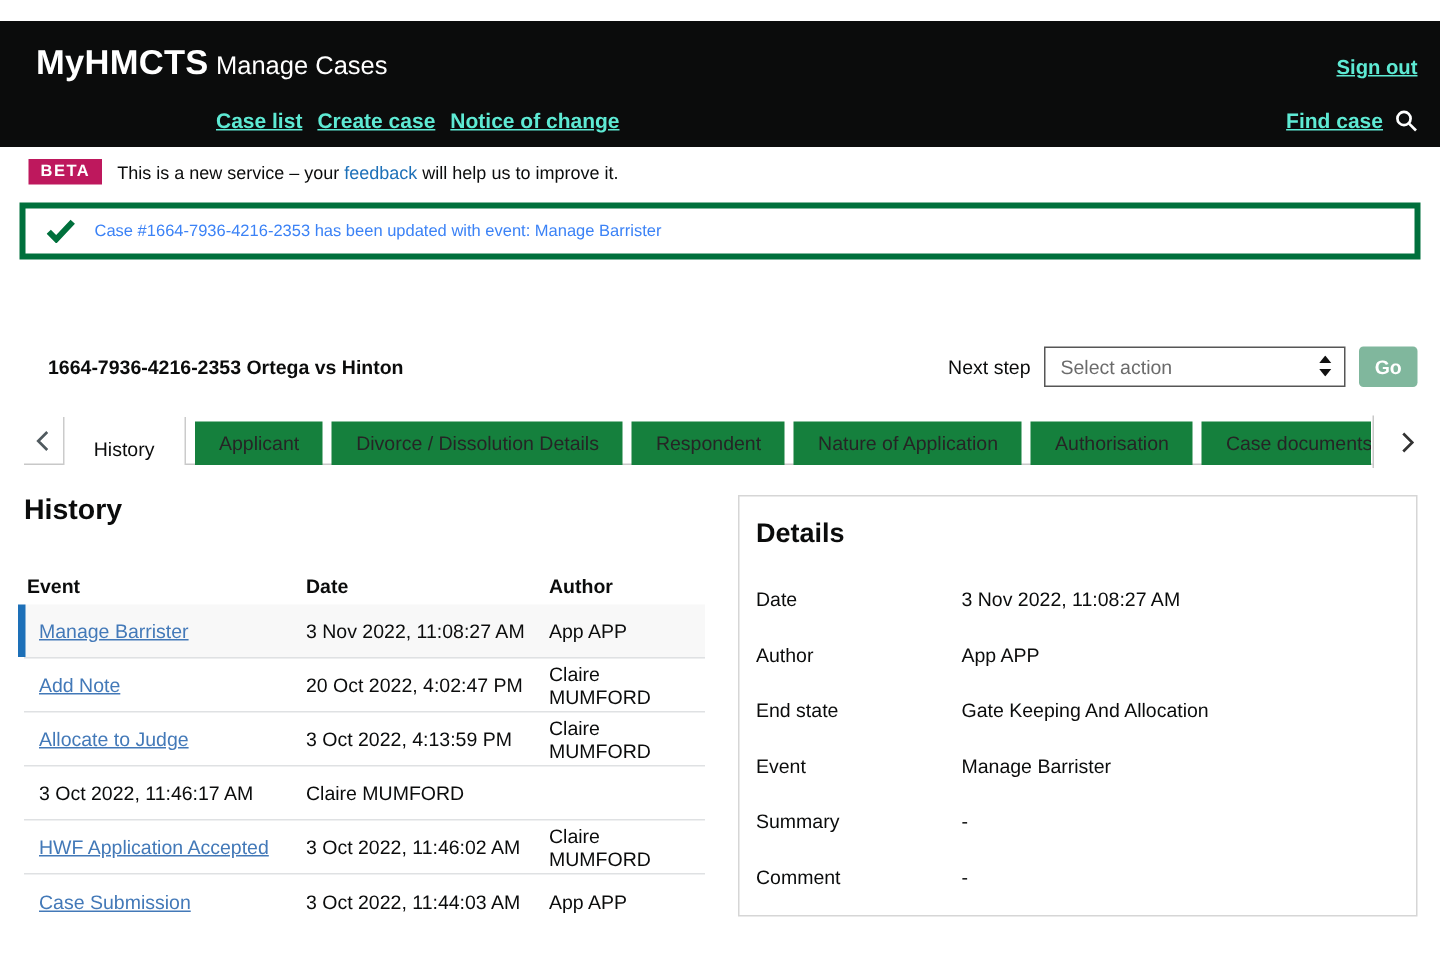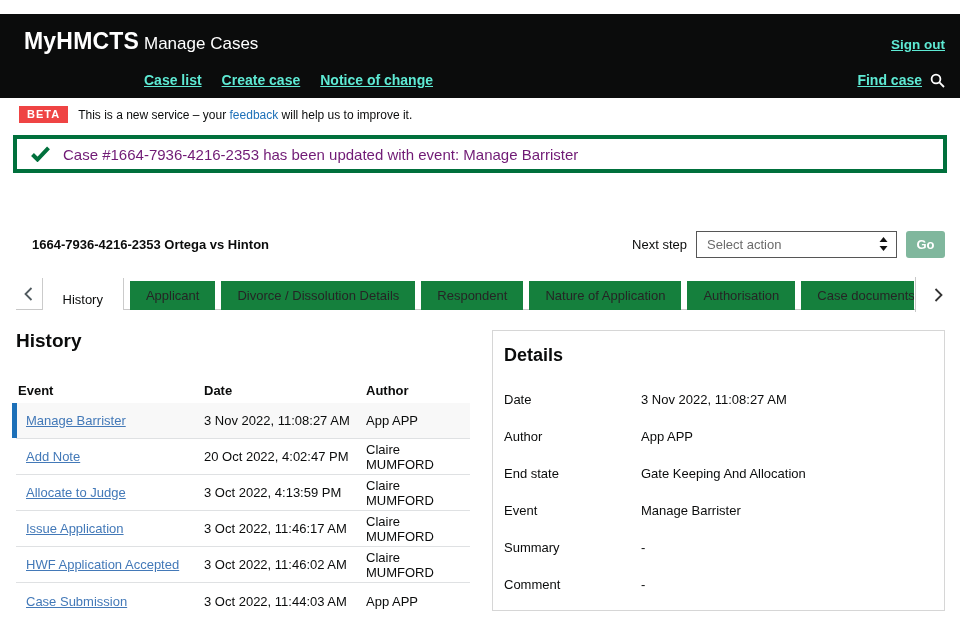--- a/index.html
+++ b/index.html
@@ -9,37 +9,37 @@
 
   
   .hdr { background:#0b0c0c; color:#fff; padding:14px 15px 10px 24px; height:84px; }
   .hdr-row1 { display:flex; align-items:baseline; height:30px; }
   .hdr-logo { font-size:23px; font-weight:bold; width:120px; letter-spacing:.2px; }
   .hdr-service { font-size:17px; font-weight:normal; }
   .hdr-row1 .spacer, .hdr-row2 .spacer { flex:1; }
   .hdr a, .hdr .navlink { color:#5eead4; font-weight:bold; text-decoration:underline; cursor:pointer; }
   .hdr-signout { font-size:13.5px; }
   .hdr-row2 { display:flex; align-items:center; margin-top:8px; height:28px; }
-  .hdr-nav { display:flex; gap:20px; margin-left:120px; }
+  .hdr-nav { display:flex; gap:10px; margin-left:120px; }
   .hdr-nav .navlink { font-size:14px; }
   .hdr-find { font-size:14px; margin-right:8px; }
   .search-ic { width:15px; height:15px; display:inline-block; vertical-align:-2px; cursor:pointer; }
 
   
   .phase { display:flex; align-items:center; padding:7px 15px 6px 19px; height:32px; }
-  .beta-badge { background:#ef4444; color:#fff; font-weight:bold; font-size:11px;
+  .beta-badge { background:#be185d; color:#fff; font-weight:bold; font-size:11px;
     letter-spacing:1px; padding:2px 8px 3px; margin-right:10px; }
   .phase-text { font-size:12px; }
   .phase-text a { color:#1d70b8; }
 
   
   .success { margin:5px 13px 0; border:4px solid #00703c; background:#fff;
     display:flex; align-items:center; padding:6px 14px; height:38px; }
   .check-ic { width:19px; height:16px; margin-right:13px; flex:none; }
-  .success-msg { font-size:15px; color:#701a75; }
+  .success-msg { font-size:11px; color:#3b82f6; }
 
   
   .case-bar { margin-top:57px; padding:0 15px 0 32px; display:flex; align-items:center; height:28px; }
   .case-title { font-size:13px; font-weight:bold; }
   .case-bar .spacer { flex:1; }
   .nextstep-label { font-size:13px; margin-right:9px; }
   .select { width:201px; height:27px; border:1px solid #565656; background:#fff;
     display:flex; align-items:center; padding:0 8px 0 10px; cursor:pointer; }
   .select-value { font-size:13px; color:#6b6b6b; flex:1; }
   .spin-ic { width:9px; height:14px; }
@@ -183,21 +183,20 @@
         <div><span class="evt-link">Add Note</span></div>
         <div>20 Oct 2022, 4:02:47 PM</div>
         <div>Claire MUMFORD</div>
       </div>
       <div class="hrow">
         <div><span class="evt-link">Allocate to Judge</span></div>
         <div>3 Oct 2022, 4:13:59 PM</div>
         <div>Claire MUMFORD</div>
       </div>
       <div class="hrow">
-        <div><span class="evt-link">Issue Application</span></div>
         <div>3 Oct 2022, 11:46:17 AM</div>
         <div>Claire MUMFORD</div>
       </div>
       <div class="hrow">
         <div><span class="evt-link">HWF Application Accepted</span></div>
         <div>3 Oct 2022, 11:46:02 AM</div>
         <div>Claire MUMFORD</div>
       </div>
       <div class="hrow">
         <div><span class="evt-link">Case Submission</span></div>

